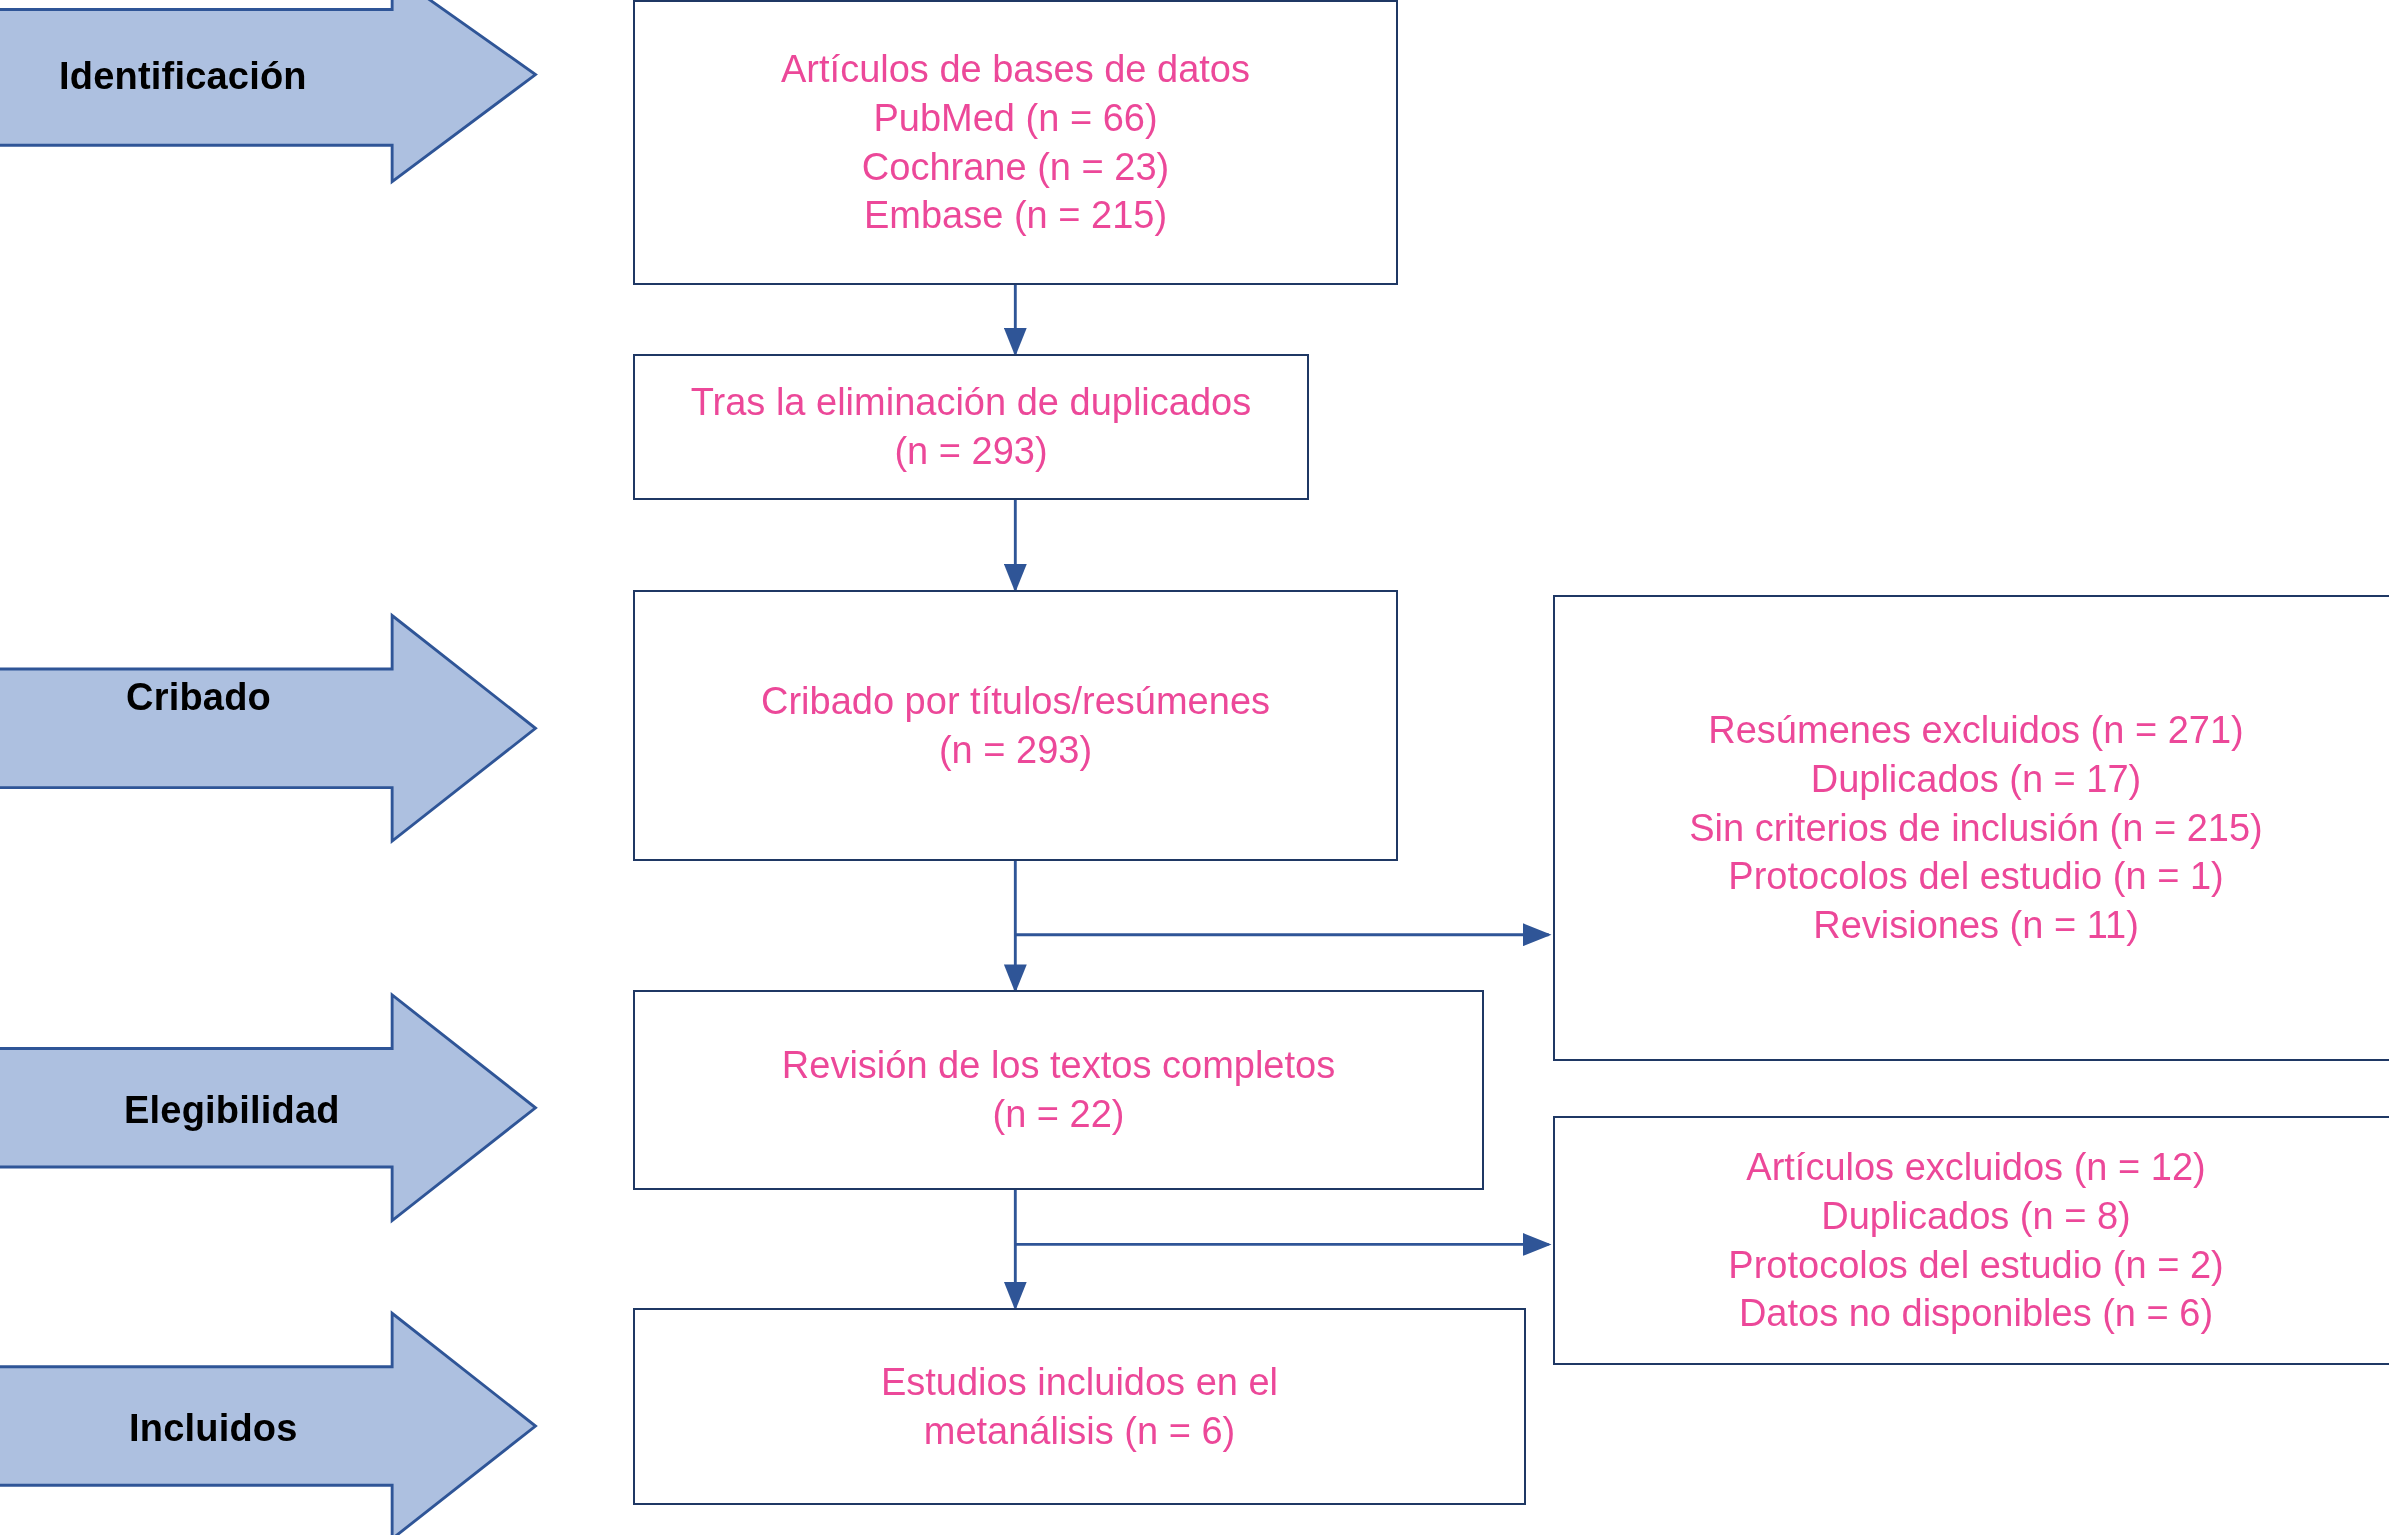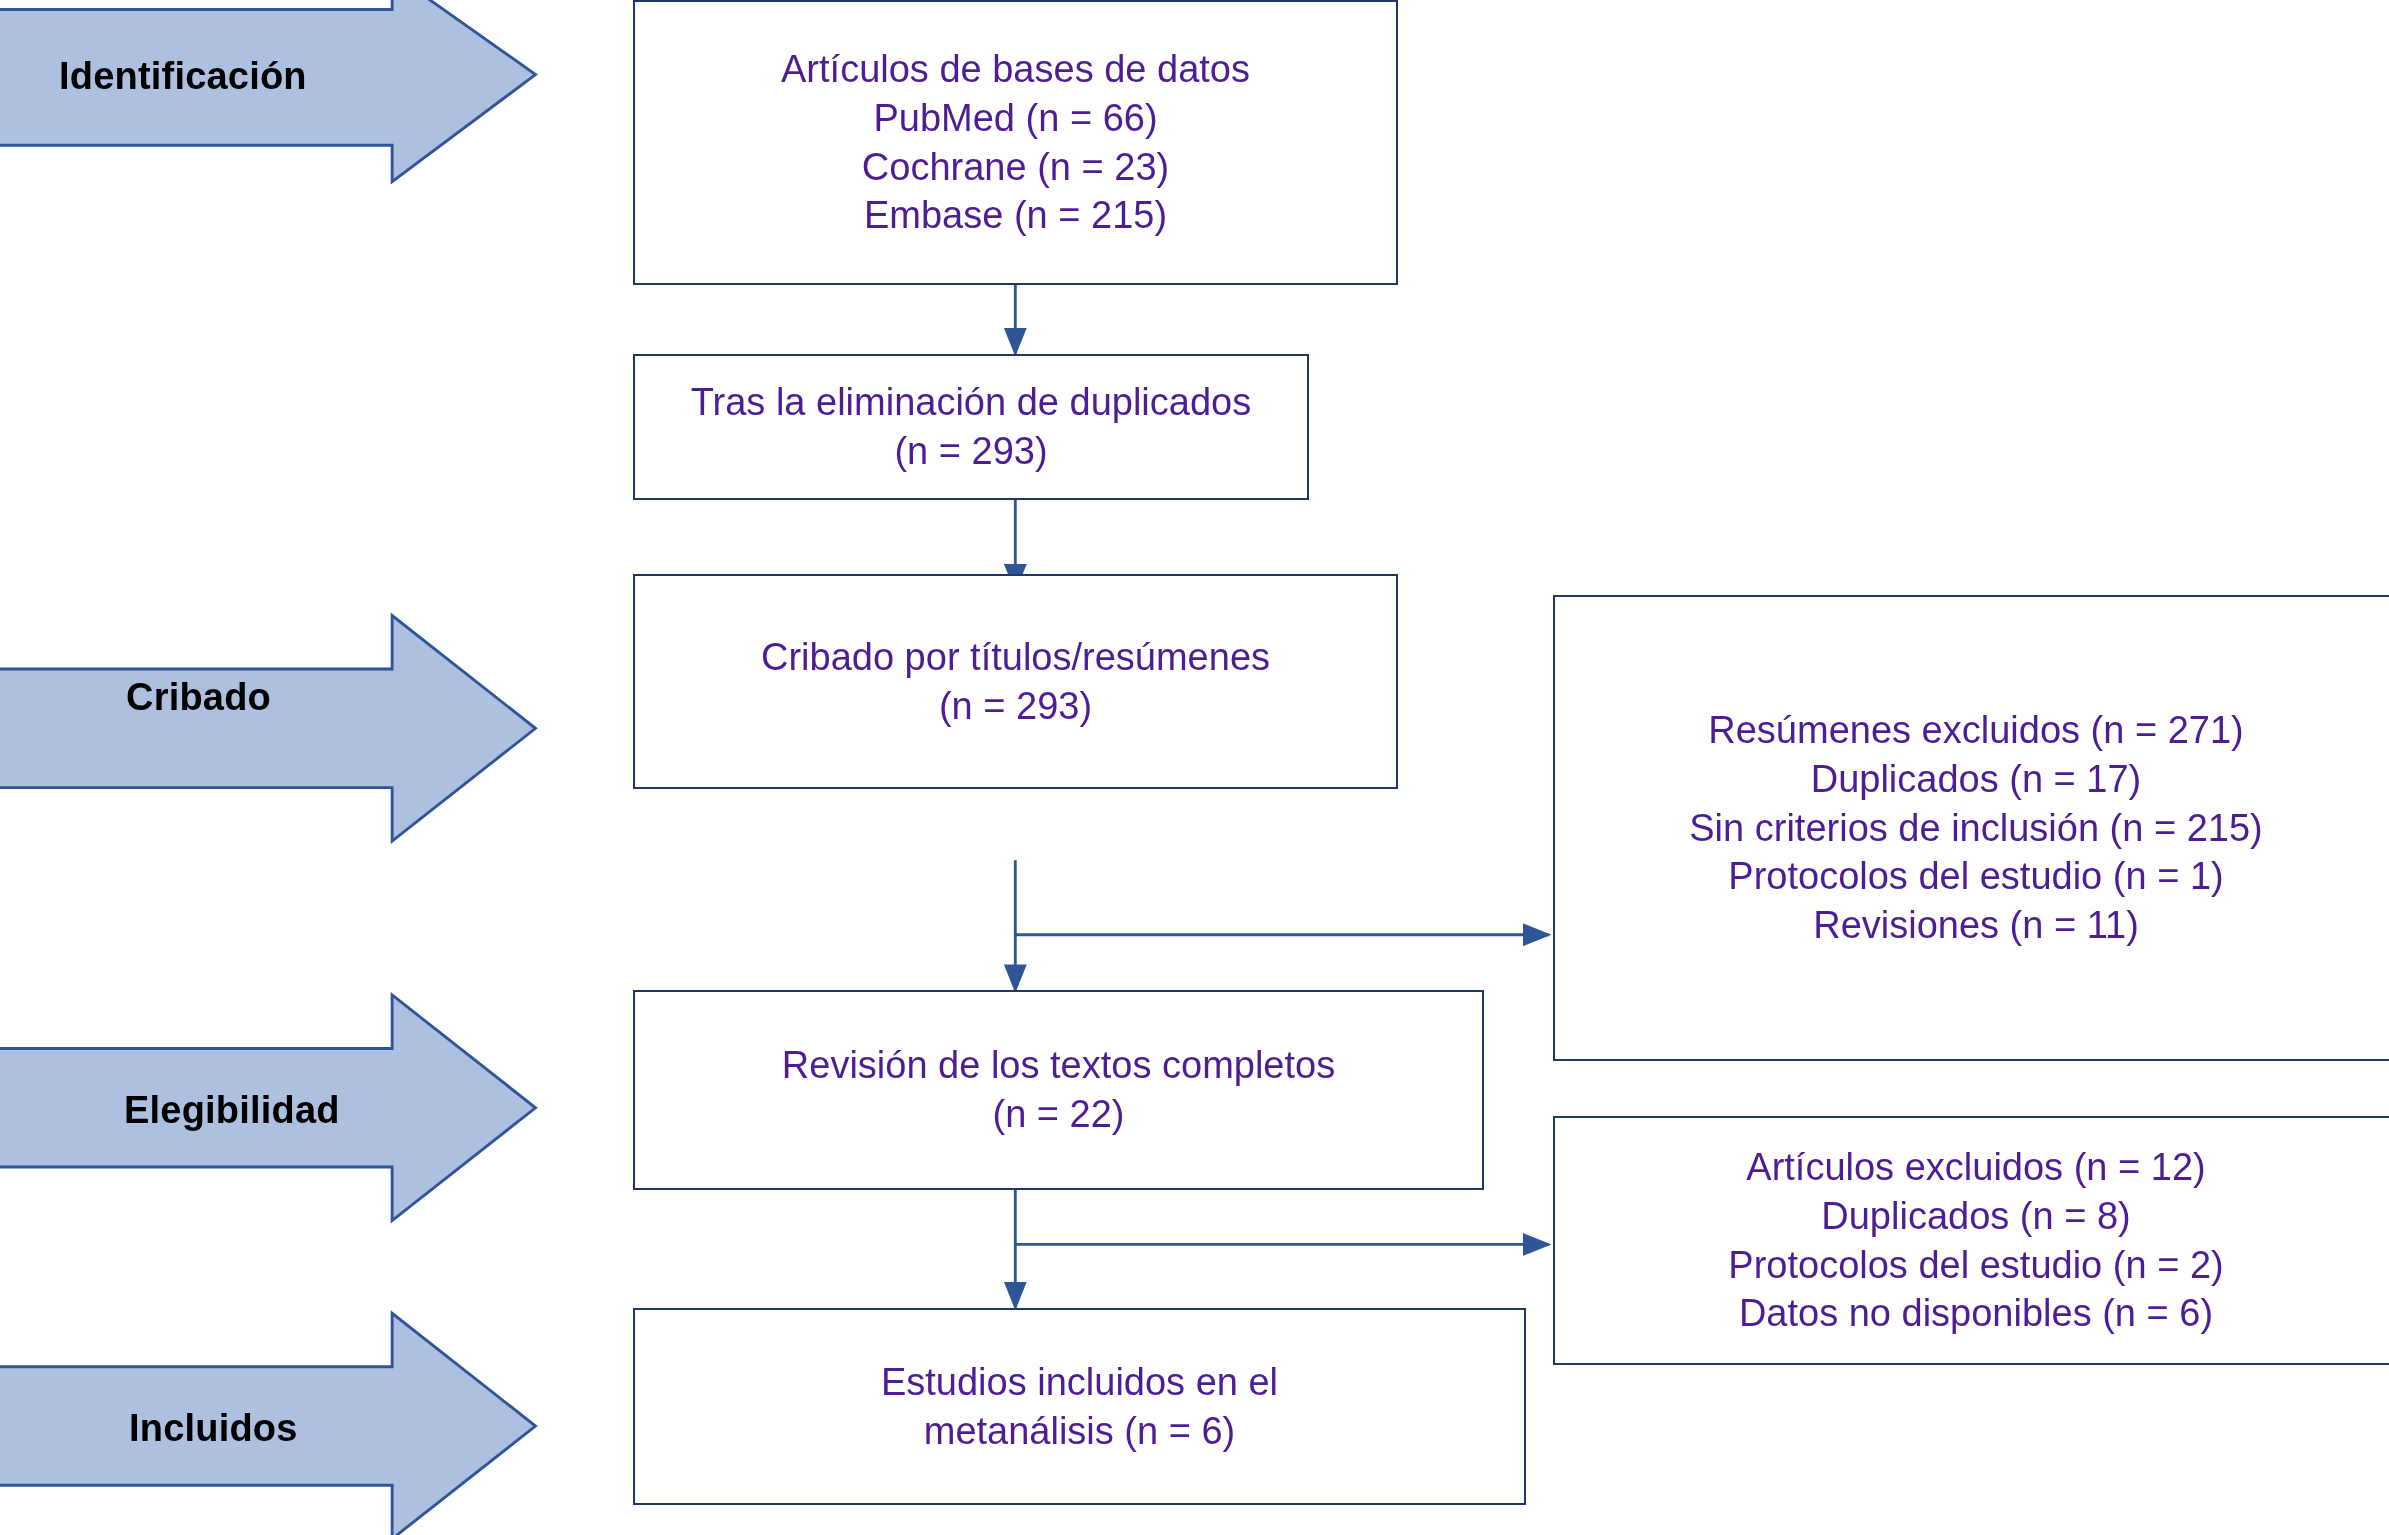--- a/index.html
+++ b/index.html
@@ -24,21 +24,21 @@
     font-weight: bold;
     font-size: 38px;
     letter-spacing: 0.2px;
     white-space: nowrap;
   }
   .box {
     position: absolute;
     box-sizing: border-box;
     border: 2.9px solid #1f3864;
     background: #ffffff;
-    color: #4c1d95;
+    color: #ec4899;
     font-size: 38px;
     line-height: 1.28;
     display: flex;
     flex-direction: column;
     align-items: center;
     justify-content: center;
     text-align: center;
     padding: 3.8px 9.6px;
   }
   .box .line {
@@ -101,21 +101,21 @@
     <div class="line">PubMed (n = 66)</div>
     <div class="line">Cochrane (n = 23)</div>
     <div class="line">Embase (n = 215)</div>
   </div>
 
   <div class="box" style="left:633px; top:354px; width:676px; height:146px;">
     <div class="line">Tras la eliminación de duplicados</div>
     <div class="line">(n = 293)</div>
   </div>
 
-  <div class="box" style="left:633px; top:574px; width:765px; height:215px;">
+  <div class="box" style="left:633px; top:590px; width:765px; height:271px;">
     <div class="line">Cribado por títulos/resúmenes</div>
     <div class="line">(n = 293)</div>
   </div>
 
   <div class="box" style="left:1553px; top:595px; width:846px; height:466px;">
     <div class="line">Resúmenes excluidos (n = 271)</div>
     <div class="line">Duplicados (n = 17)</div>
     <div class="line">Sin criterios de inclusión (n = 215)</div>
     <div class="line">Protocolos del estudio (n = 1)</div>
     <div class="line">Revisiones (n = 11)</div>

